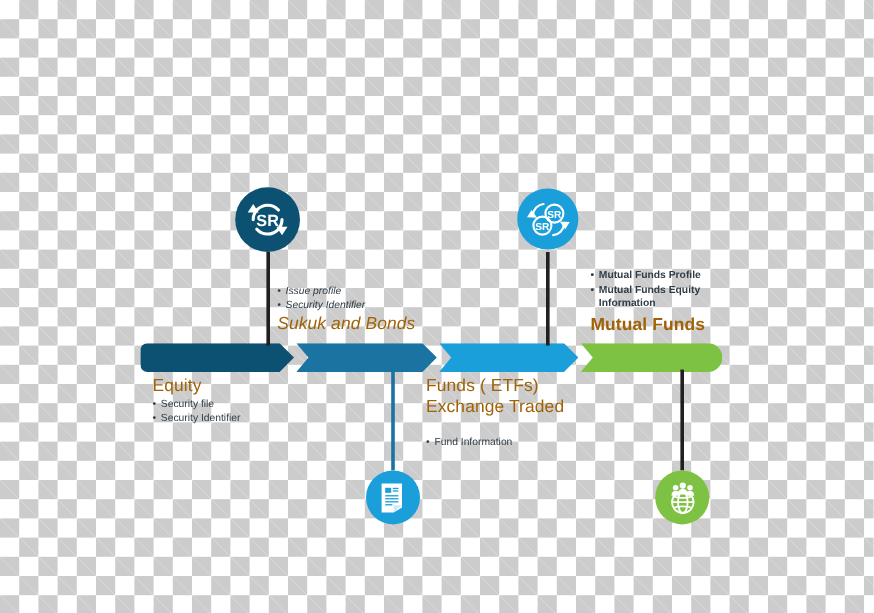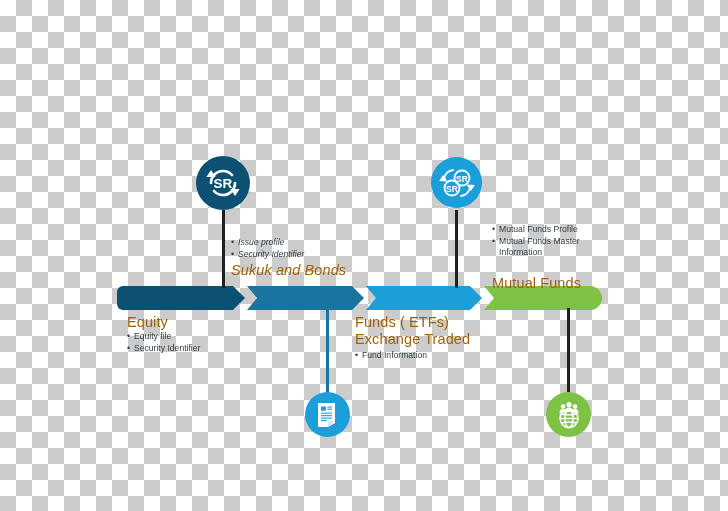--- a/index.html
+++ b/index.html
@@ -188,43 +188,43 @@
         <path d="M17.6,13.2 C17.6,9.9 19.1,9.1 21,9.1 C22.9,9.1 24.4,9.9 24.4,13.2 Z"></path>
         <circle cx="15" cy="4.6" r="2.6"></circle>
         <path d="M11.2,12 C11.2,8.2 12.9,7.4 15,7.4 C17.1,7.4 18.8,8.2 18.8,12 Z"></path>
       </g>
     </svg>
   </div>
 
   <div class="txt-block" style="left:127px; top:314px;">
     <div class="heading">Equity</div>
     <ul class="bullets">
-      <li>Equity file</li>
+      <li>Security file</li>
       <li>Security Identifier</li>
     </ul>
   </div>
 
   <div class="txt-block" style="left:231px; top:237px;font-style:italic;">
     <ul class="bullets">
       <li>Issue profile</li>
       <li>Security Identifier</li>
     </ul>
     <div class="heading" style="margin-top:2px;">Sukuk and Bonds</div>
   </div>
 
   <div class="txt-block" style="left:355px; top:314px;">
     <div class="heading">Funds ( ETFs)</div>
     <div class="heading">Exchange Traded</div>
-    <ul class="bullets" style="margin-top:2px;">
+    <ul class="bullets" style="margin-top:15px;">
       <li>Fund Information</li>
     </ul>
   </div>
 
-  <div class="txt-block" style="left:492px; top:224px;">
+  <div class="txt-block" style="left:492px; top:224px;font-weight:bold;">
     <ul class="bullets">
       <li>Mutual Funds Profile</li>
-      <li>Mutual Funds Master</li>
+      <li>Mutual Funds Equity</li>
       <li class="cont">Information</li>
     </ul>
-    <div class="heading" style="margin-top:16px;">Mutual Funds</div>
+    <div class="heading" style="margin-top:4px;">Mutual Funds</div>
   </div>
 
 </div>
 
 </body></html>

